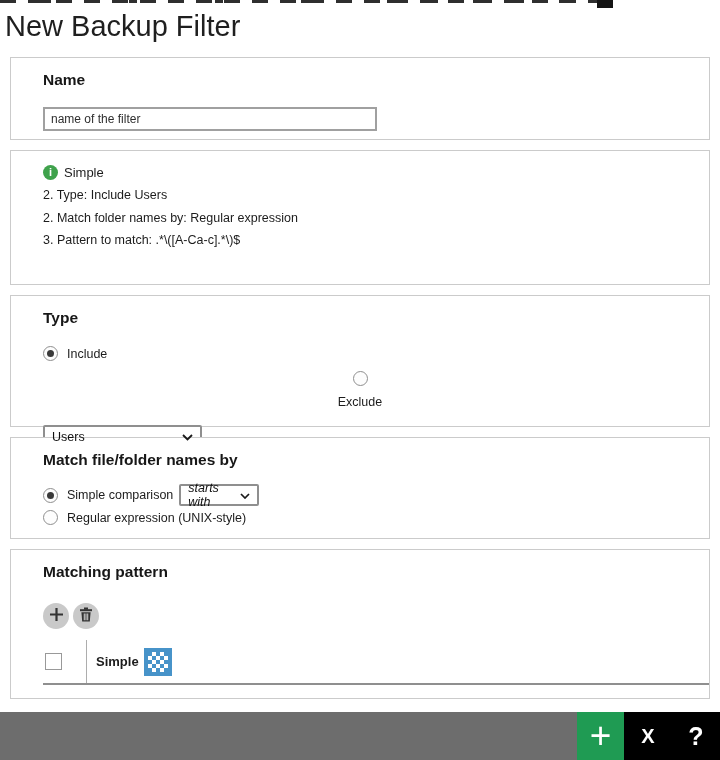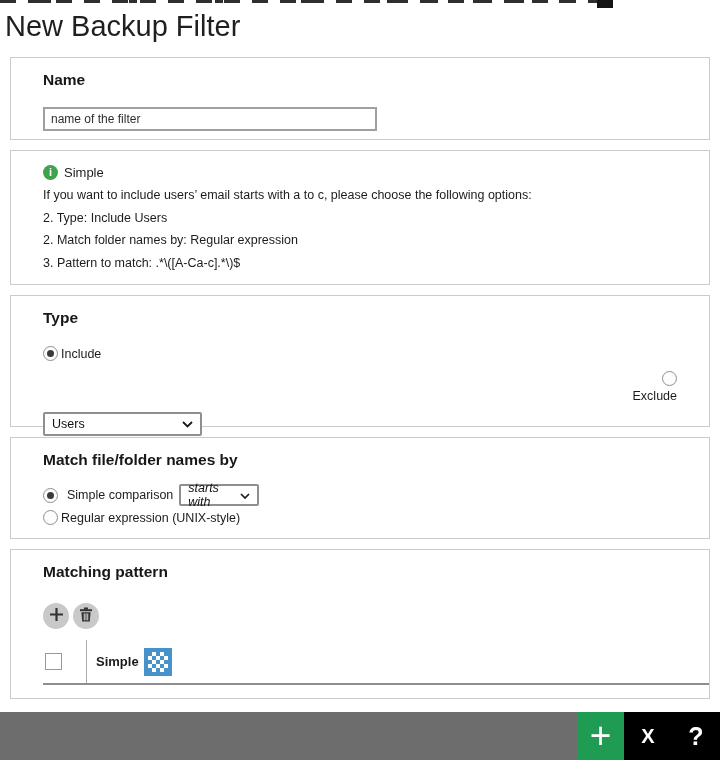--- a/index.html
+++ b/index.html
@@ -27,37 +27,37 @@
 
   
   .card-hints{height:135px;padding-top:14px;}
   .hints-header{display:flex;align-items:center;gap:6px;font-size:13px;color:#1c1c1c;}
   .info-icon{width:15px;height:15px;border-radius:50%;background:#3fa24c;color:#fff;
     font-size:11px;font-weight:bold;line-height:15px;text-align:center;flex:0 0 15px;}
   .card-hints p{margin:10px 0 0 0;font-size:12.5px;line-height:12.5px;color:#1c1c1c;}
   .card-hints p:first-of-type{margin-top:9px;}
 
   
-  .radio-row{display:flex;align-items:flex-end;gap:3px;cursor:default;}
+  .radio-row{display:flex;align-items:center;gap:9px;cursor:default;}
   .radio{width:13px;height:13px;border:1px solid #8f8f8f;border-radius:50%;
     background:#fdfdfd;position:relative;flex:0 0 13px;}
   .radio.checked::after{content:"";position:absolute;left:3px;top:3px;right:3px;bottom:3px;
     background:#3a3a3a;border-radius:50%;}
   .radio-row span.lbl{font-size:12.5px;}
   .checkbox{width:17px;height:17px;box-sizing:border-box;border:1px solid #999;background:#fff;}
 
   
   .select{display:flex;align-items:center;justify-content:space-between;box-sizing:border-box;
     border:2px solid #8f8f8f;border-radius:2px;background:#fff;padding:0 7px;font-size:12.5px;color:#111;}
 
   
   .card-type{height:132px;}
   .card-type .radio-row.first{margin-top:19px;}
   .card-type .radio-row.second{margin-top:10px;flex-direction:column;}
-  .select-users{margin-top:9px;width:159px;height:24px;}
+  .select-users{margin-top:16px;width:159px;height:24px;}
 
   
   .card-match{height:102px;}
   .match-row1{display:flex;align-items:center;margin-top:15px;}
   .match-row1 .lbl{margin-left:9px;font-size:12.5px;}
   .select-comparison{margin-left:6px;width:80px;height:22px;font-style:italic;}
   .card-match .radio-row.second{margin-top:4px;}
 
   
   .card-mp{height:150px;}
@@ -100,21 +100,20 @@
   <section class="card card-name">
     <h2>Name</h2>
     <input type="text" class="text-input" value="name of the filter" style="">
   </section>
 
   <section class="card card-hints">
     <div class="hints-header">
       <span class="info-icon">i</span>
       <span>Simple</span>
     </div>
-    <p>If you want to include users’ email starts with a to c, please choose the following options:</p>
     <p>2. Type: Include Users</p>
     <p>2. Match folder names by: Regular expression</p>
     <p>3. Pattern to match: .*\([A-Ca-c].*\)$</p>
   </section>
 
   <section class="card card-type">
     <h2>Type</h2>
     <label class="radio-row first">
       <span class="radio checked"></span>
       <span class="lbl">Include</span>

